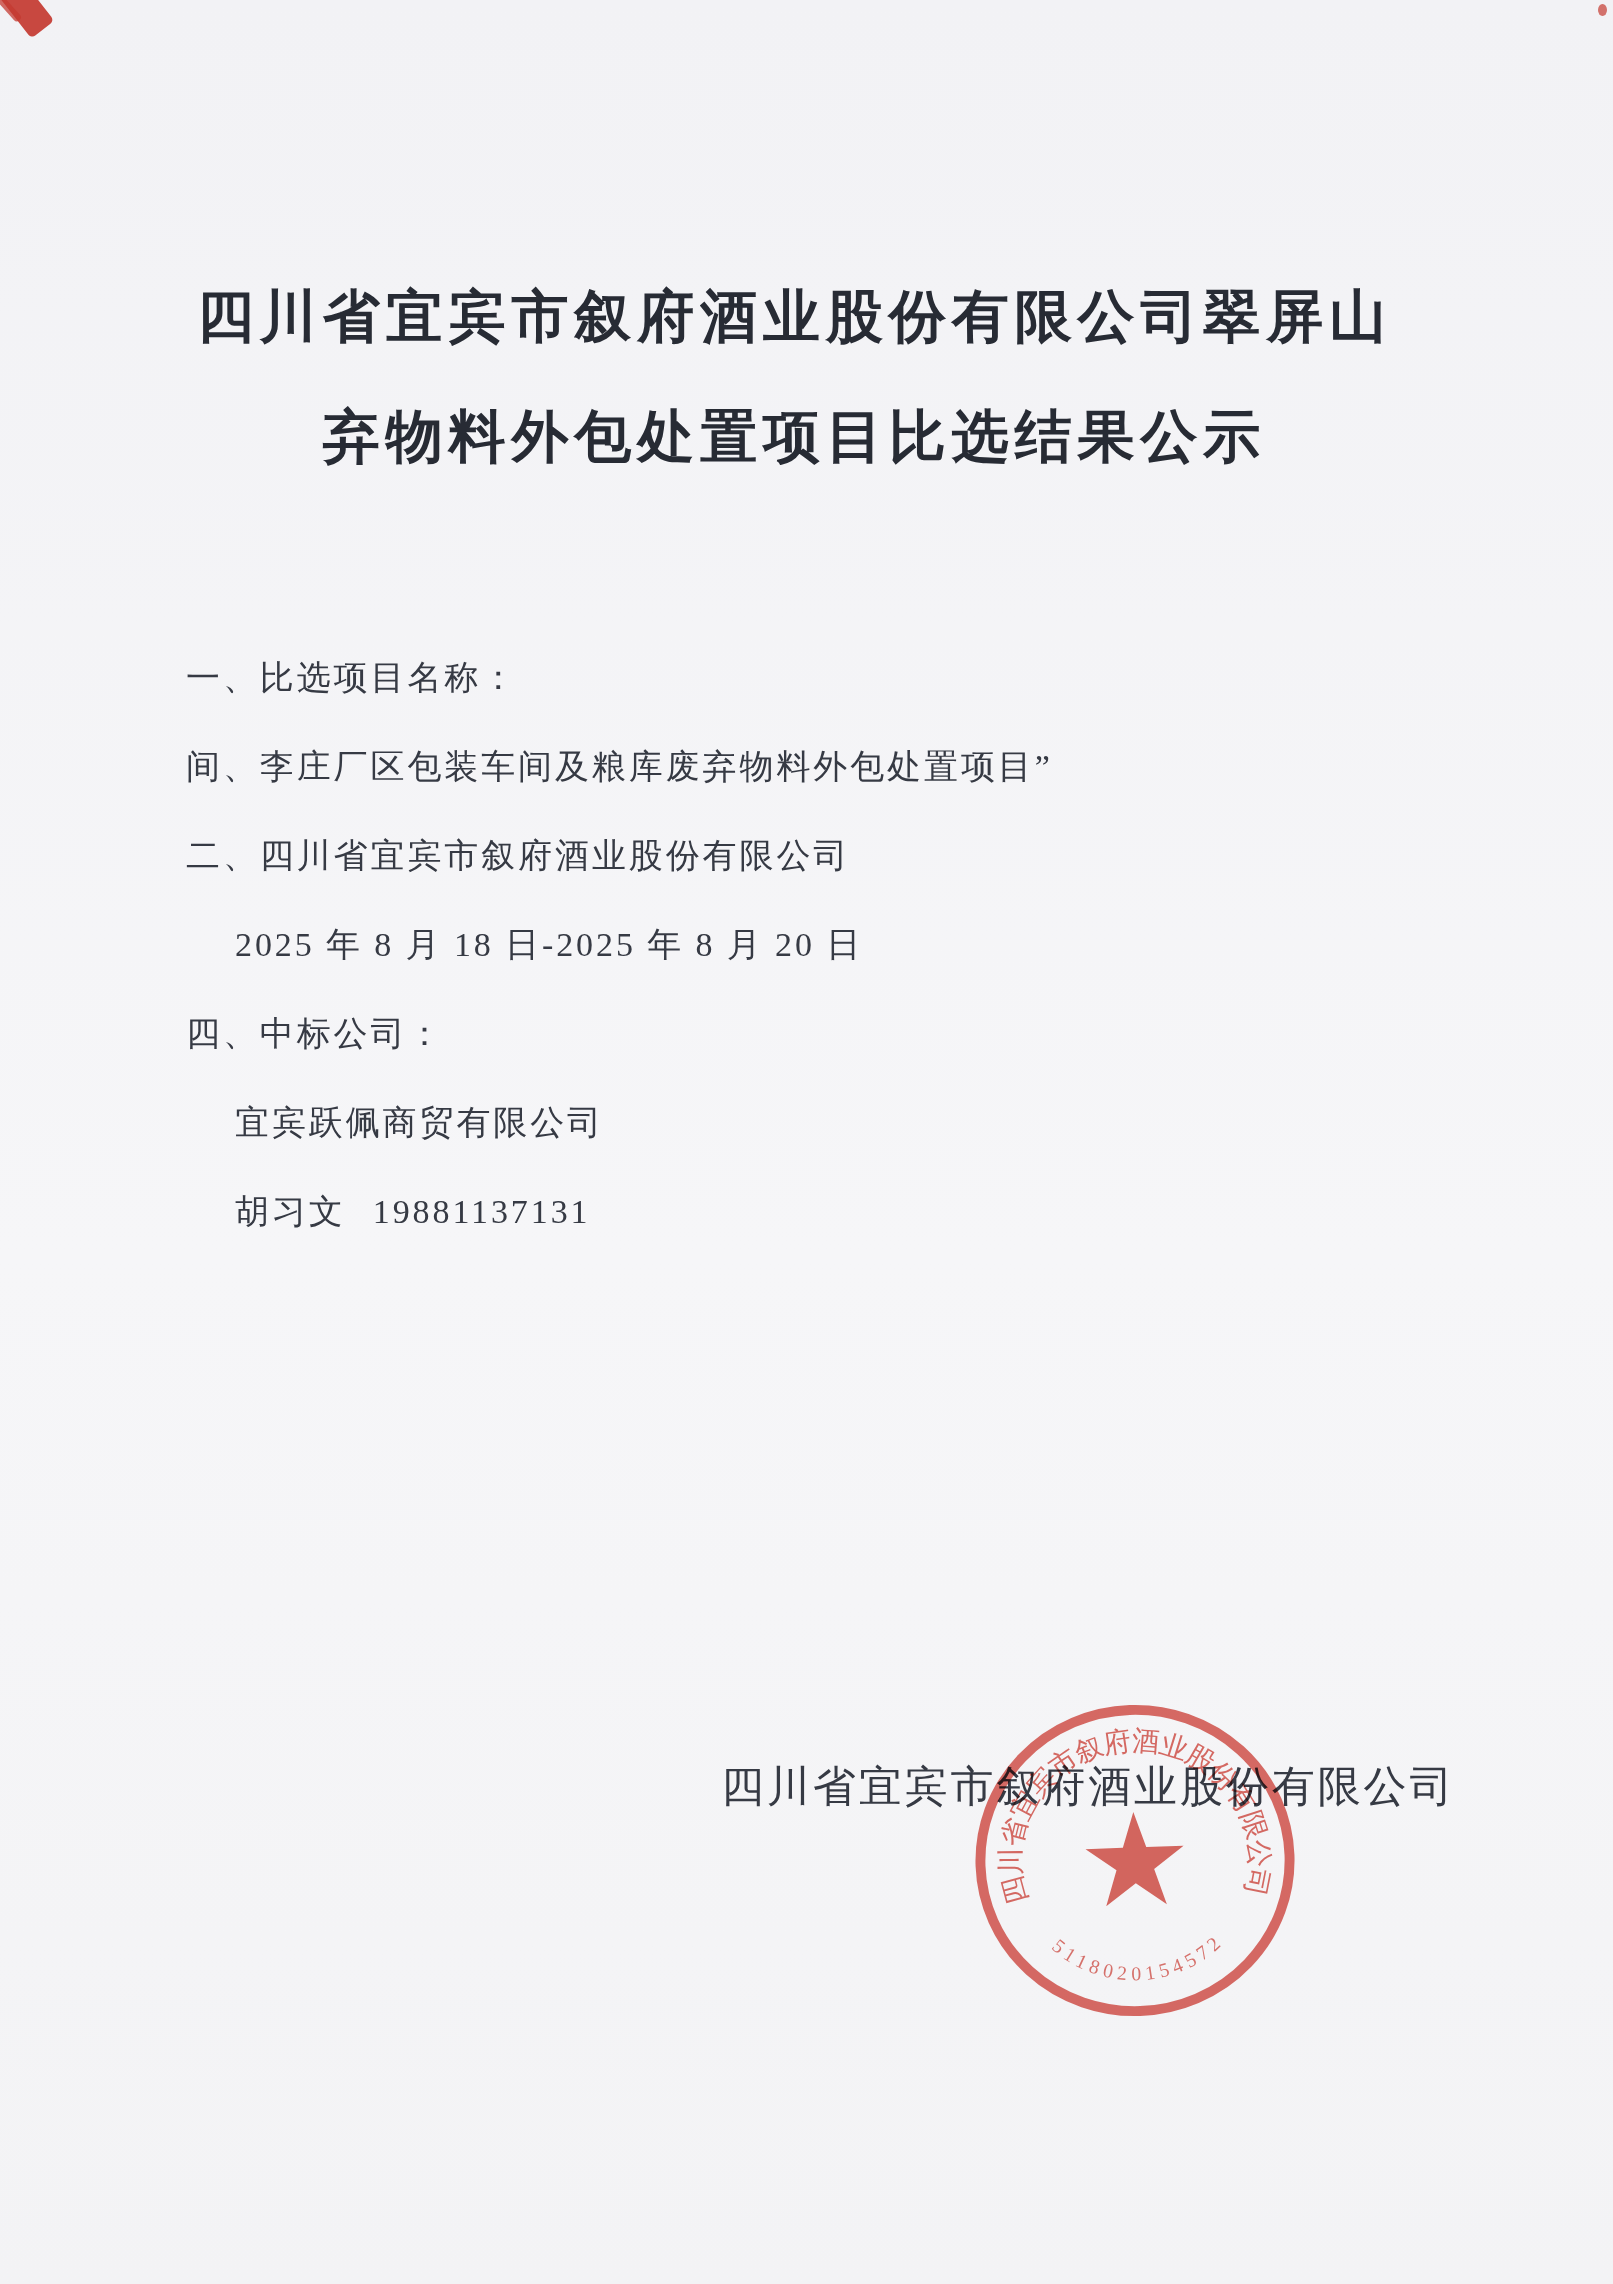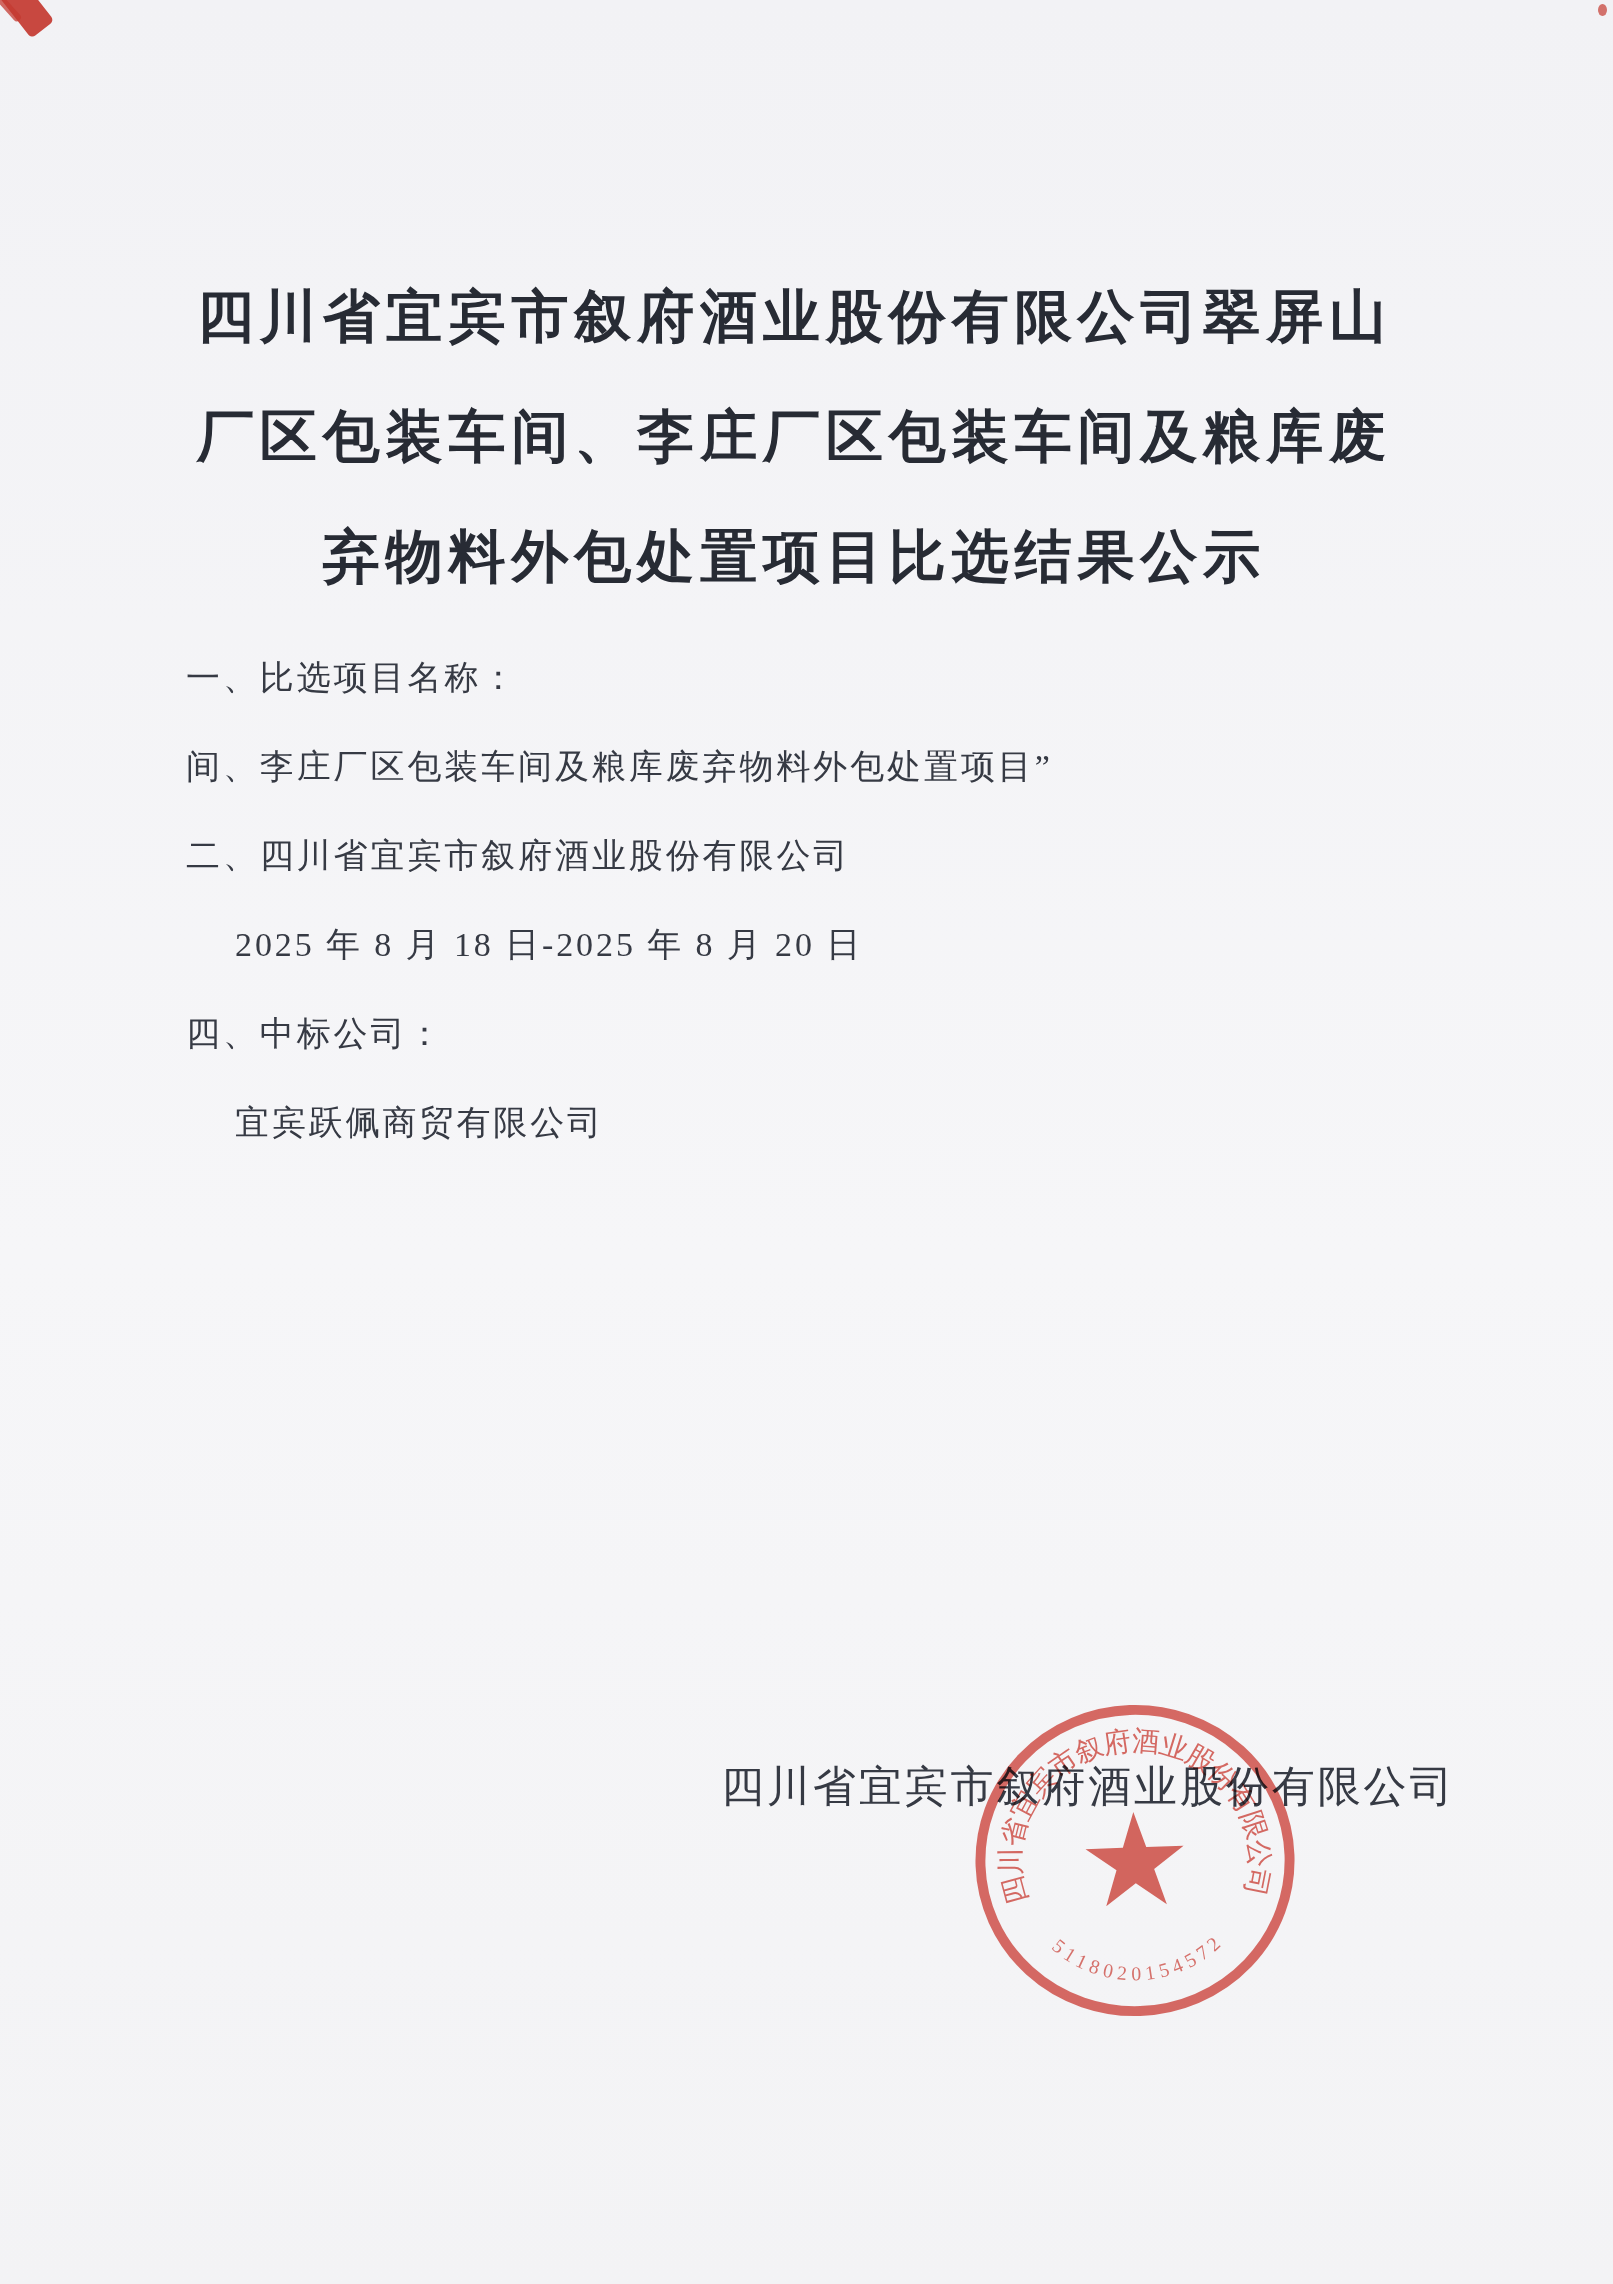--- a/index.html
+++ b/index.html
@@ -52,31 +52,31 @@
 <body>
 
 <div class="page">
 
   <div class="scan-mark mark-tl"></div>
   <div class="scan-mark mark-tl2"></div>
   <div class="scan-mark mark-tr"></div>
 
   <div class="title">
     <div class="title-line">四川省宜宾市叙府酒业股份有限公司翠屏山</div>
-    <div class="title-line">厂区包装车间、李庄厂区包装车间及粮库废</div>
     <div class="title-line">弃物料外包处置项目比选结果公示</div>
   </div>
 
   <div class="doc-body">
     <div class="line">一、比选项目名称：</div>
     <div class="line">间、李庄厂区包装车间及粮库废弃物料外包处置项目”</div>
     <div class="line">二、四川省宜宾市叙府酒业股份有限公司</div>
     <div class="line indent">2025 年 8 月 18 日-2025 年 8 月 20 日</div>
     <div class="line">四、中标公司：</div>
     <div class="line indent">宜宾跃佩商贸有限公司</div>
+    <div class="line indent contact">胡习文 19881137131</div>
   </div>
 
   <div class="sig-company">四川省宜宾市叙府酒业股份有限公司</div>
 
   <svg class="seal" viewBox="0 0 345 330" aria-hidden="true">
     <defs>
       <path id="sealTopArc" d="M 61 194 A 116 111 0 1 1 283 194" fill="none"></path>
       <path id="sealBottomArc" d="M 77 240 A 124 120 0 0 0 267 240" fill="none"></path>
     </defs>
     <g transform="rotate(-2 172 162)" fill="#d23b31">

